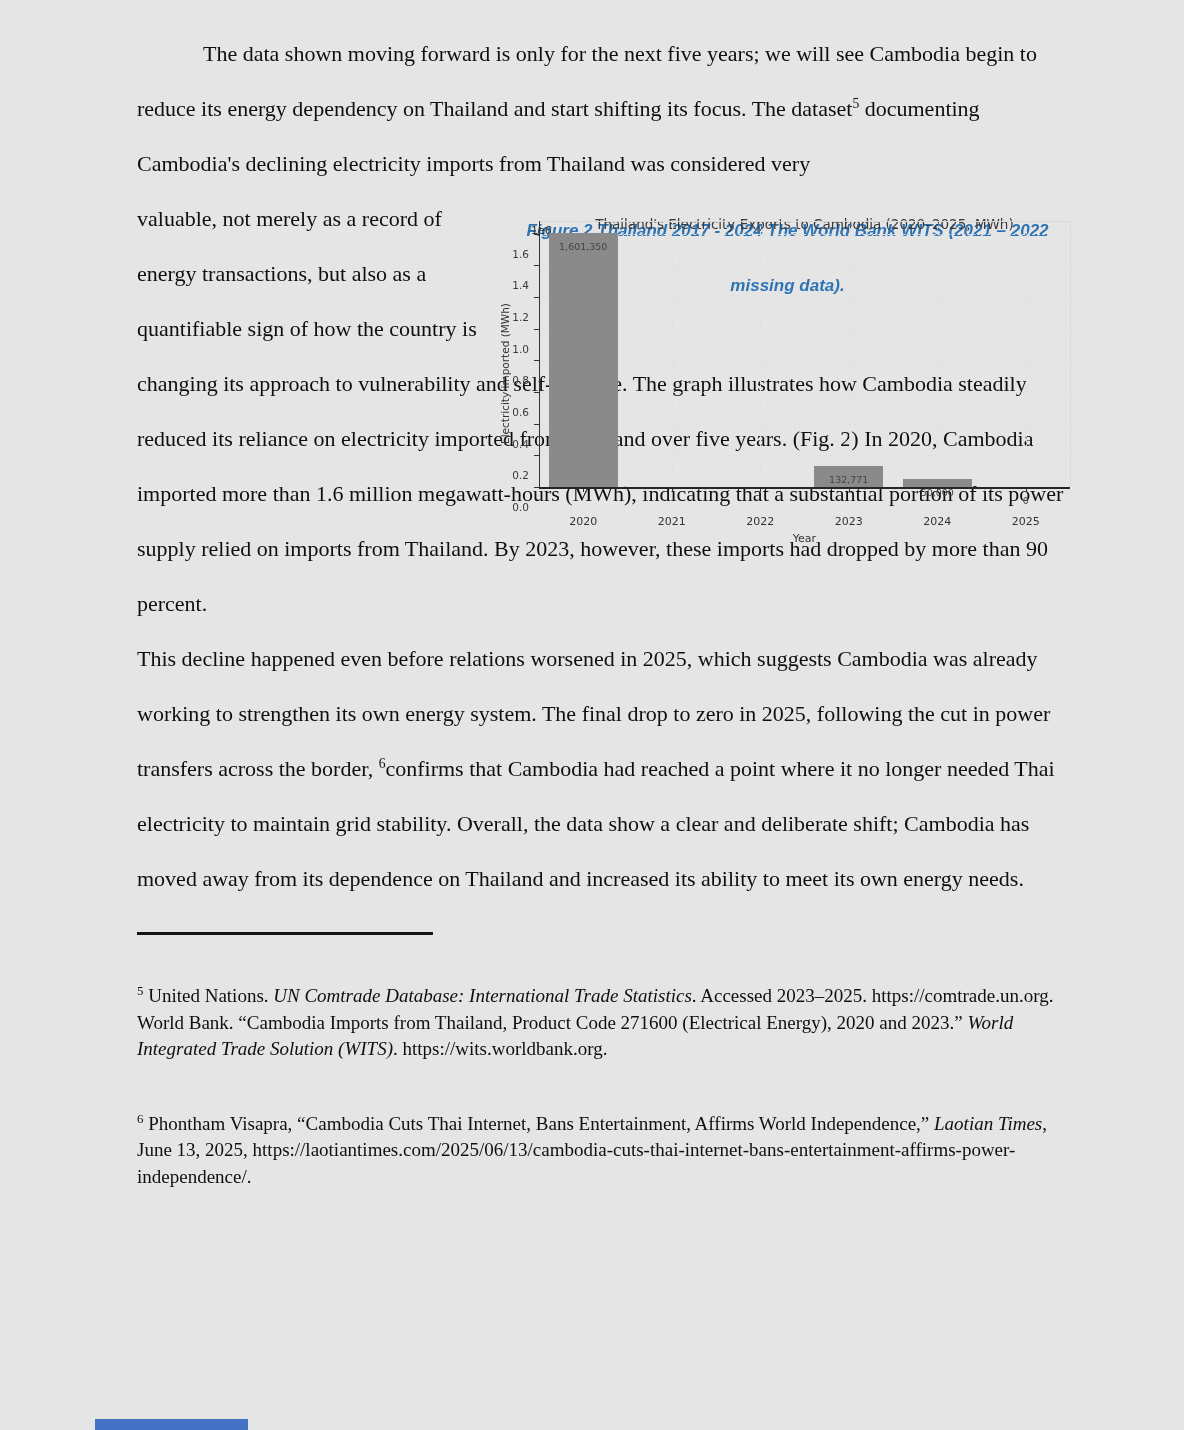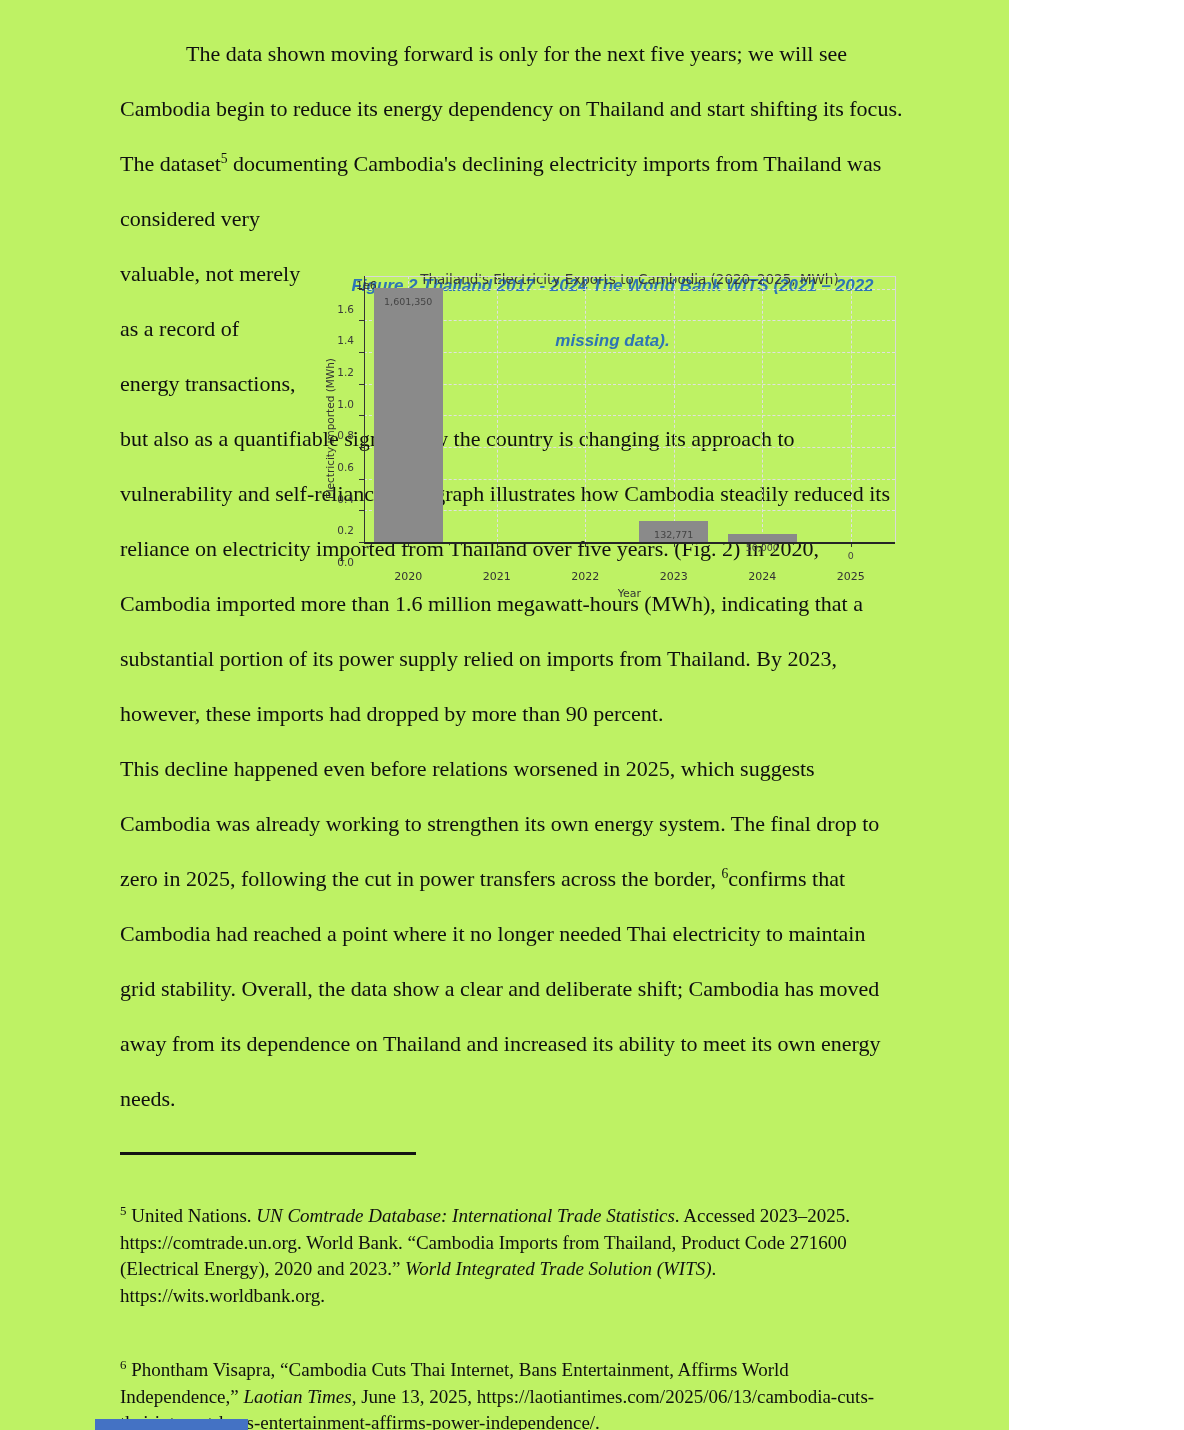--- a/index.html
+++ b/index.html
@@ -1,24 +1,25 @@
 <!DOCTYPE html>
 <html><head>
 <meta charset="utf-8">
 <style>
   * { margin: 0; padding: 0; box-sizing: border-box; }
   html, body { background: #ffffff; }
   .page {
     position: relative;
-    width: 1009px;
+    width: 1184px;
     height: 1430px;
-    background: #bef264;
+    background: #e5e5e5;
     overflow: hidden;
     font-family: "Liberation Serif", "DejaVu Serif", serif;
     color: #0f0f0f;
+    padding-left: 17px;
   }
   .content {
     padding: 26px 104px 0 120px;
   }
   p.body-text {
     font-size: 22px;
     line-height: 55px;
     text-align: left;
     color: #0f0f0f;
   }

